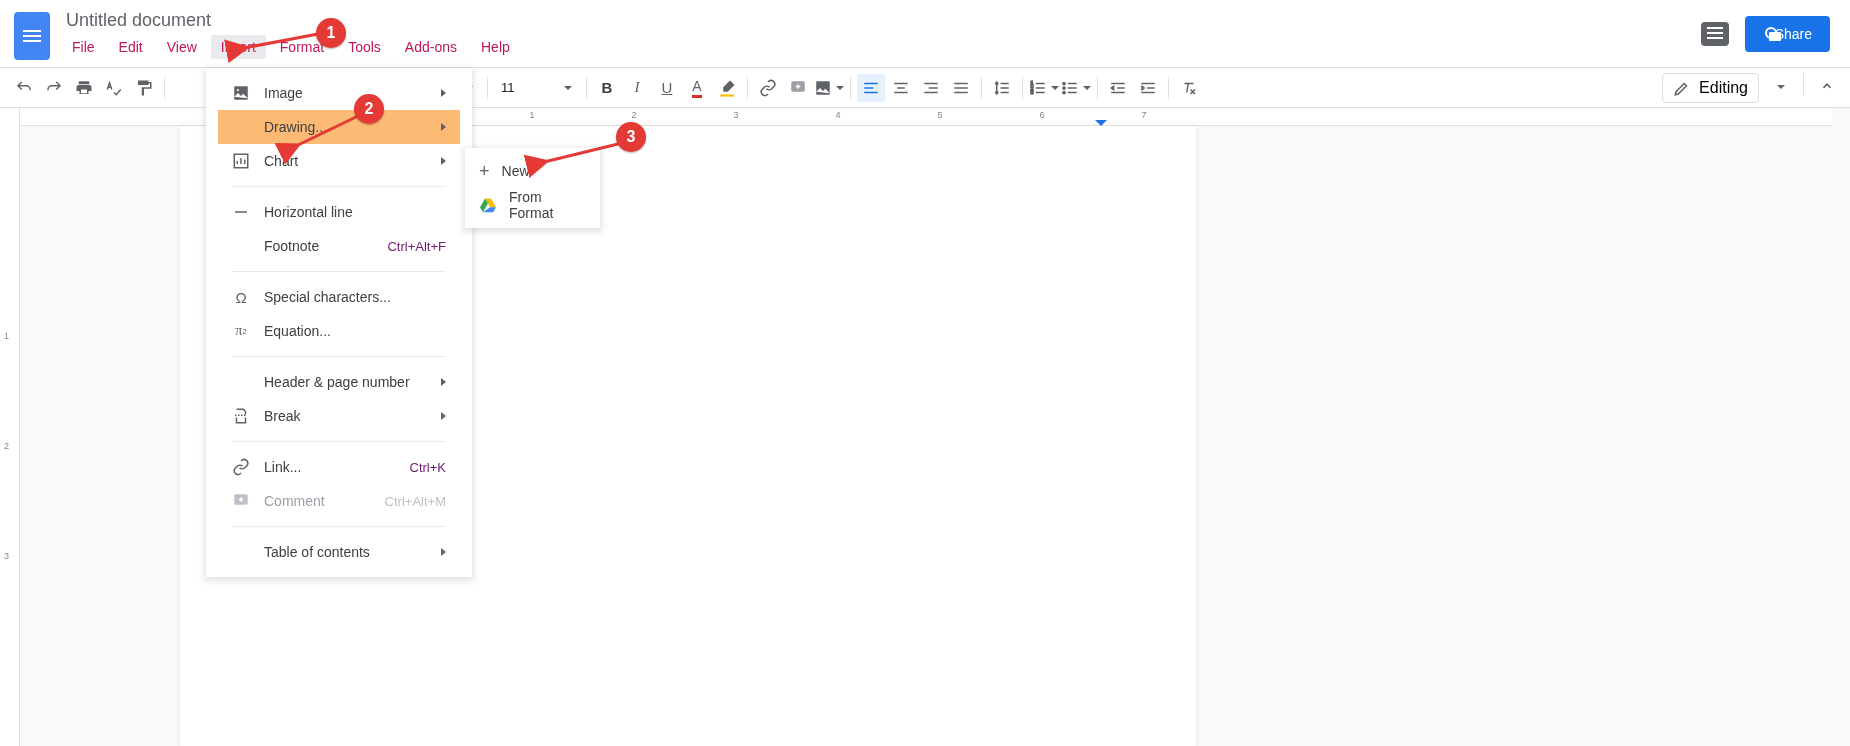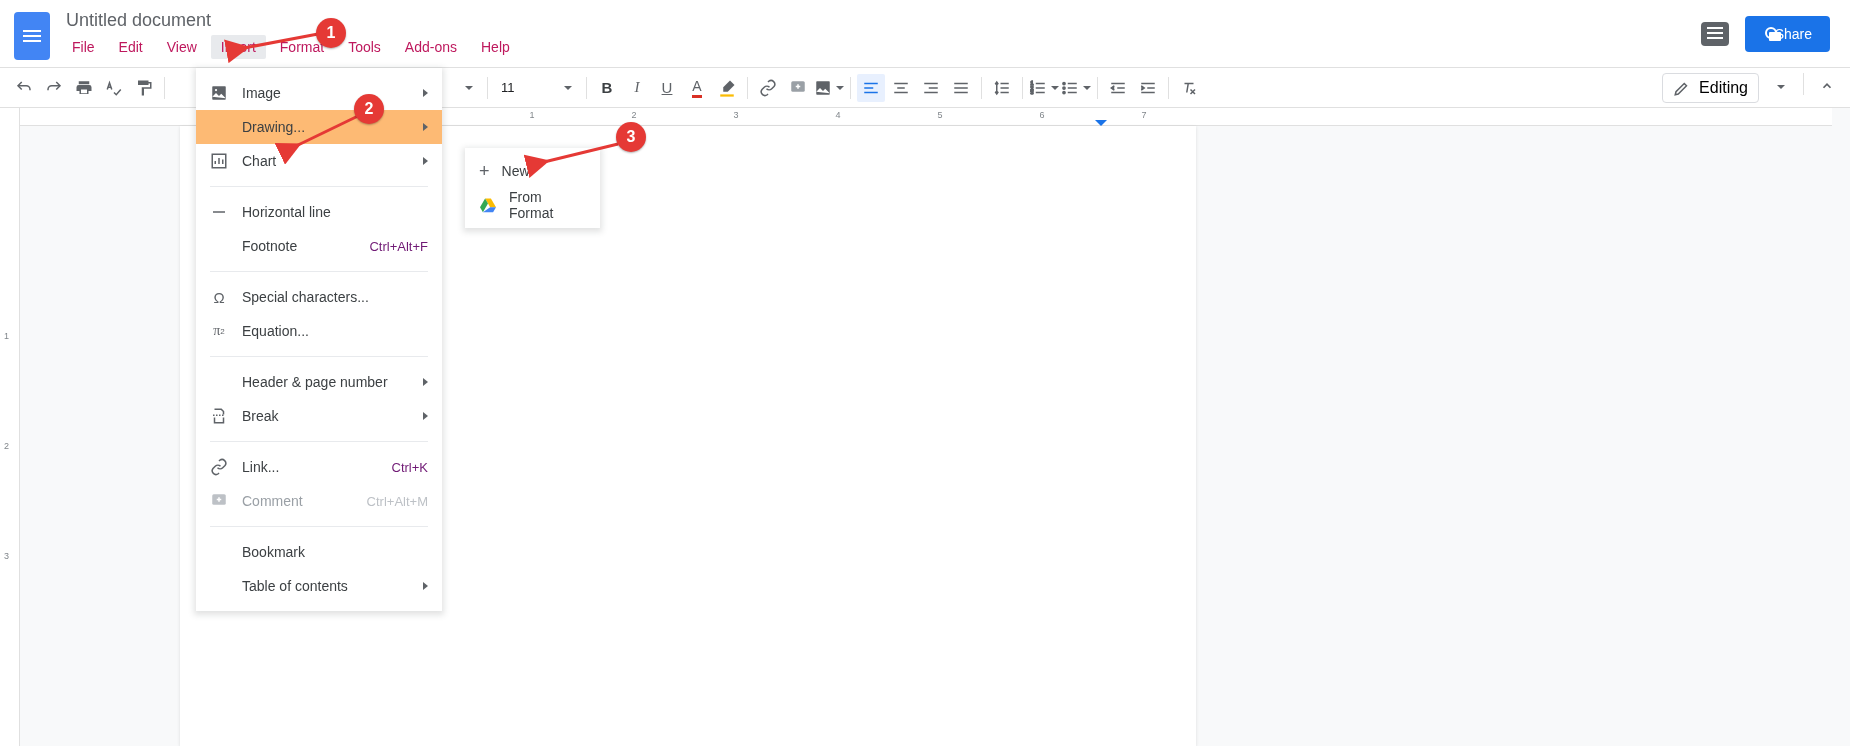--- a/index.html
+++ b/index.html
@@ -40,21 +40,21 @@
 
 .workspace{display:flex;background:#f8f9fa;height:calc(746px - 68px - 40px);position:relative;}
 .v-ruler{width:20px;background:#fff;border-right:1px solid #e0e0e0;position:relative;font-size:9px;color:#80868b;}
 .v-ruler .lbl{position:absolute;left:4px;transform:translateY(-50%);}
 .h-ruler{height:18px;background:#fff;border-bottom:1px solid #e0e0e0;position:absolute;top:0;left:20px;right:18px;font-size:9px;color:#80868b;}
 .h-ruler .lbl{position:absolute;top:2px;transform:translateX(-50%);}
 .h-ruler::after{content:"";position:absolute;left:1075px;top:12px;border:6px solid transparent;border-top-color:#1a73e8;}
 .page{position:absolute;left:180px;top:18px;width:1016px;background:#fff;box-shadow:0 1px 3px rgba(60,64,67,.15);height:620px;}
 
 
-.dropdown{position:absolute;left:196px;top:68px;width:246px;background:#fff;box-shadow:0 2px 6px 2px rgba(60,64,67,.15);padding:8px 0;z-index:20;}
+.dropdown{position:absolute;left:206px;top:68px;width:266px;background:#fff;box-shadow:0 2px 6px 2px rgba(60,64,67,.15);padding:8px 12px;z-index:20;}
 .dd-item{display:flex;align-items:center;height:34px;padding:0 14px;cursor:pointer;gap:14px;font-size:14px;color:#3c4043;position:relative;}
 .dd-item.hov{background:#fdba74;}
 .dd-item.disabled{color:#9aa0a6;}
 .dd-item .ico{width:18px;height:18px;display:flex;align-items:center;justify-content:center;color:#5f6368;}
 .dd-item .shortcut{margin-left:auto;font-size:13px;color:#701a75;}
 .dd-item.disabled .shortcut{color:#bdc1c6;}
 .dd-item .sub{margin-left:auto;width:0;height:0;border-top:4px solid transparent;border-bottom:4px solid transparent;border-left:5px solid #5f6368;}
 .dd-sep{height:1px;background:#e8eaed;margin:8px 14px;}
 
 .submenu{position:absolute;left:465px;top:148px;width:135px;background:#fff;box-shadow:0 2px 6px 2px rgba(60,64,67,.15);padding:6px 0;z-index:21;}
@@ -368,24 +368,20 @@
     <span class="ico">
         <svg width="18" height="18" viewBox="0 0 24 24" fill="#bdc1c6">
           <rect x="3" y="3" width="18" height="14" rx="2"></rect>
           <path d="M12 7v6M9 10h6" stroke="#fff" stroke-width="2"></path>
         </svg>
       </span>
     <span>Comment</span>
     <span class="shortcut">Ctrl+Alt+M</span>
   </div>
   <div class="dd-sep"></div>
-  <div class="dd-item">
-    <span class="ico"></span>
-    <span>Bookmark</span>
-  </div>
   <div class="dd-item">
     <span class="ico"></span>
     <span>Table of contents</span>
       <span class="sub"></span>
   </div>
 </div>
 
 <div class="submenu">
   <div class="sm-item">
     <span class="sm-plus">+</span>

